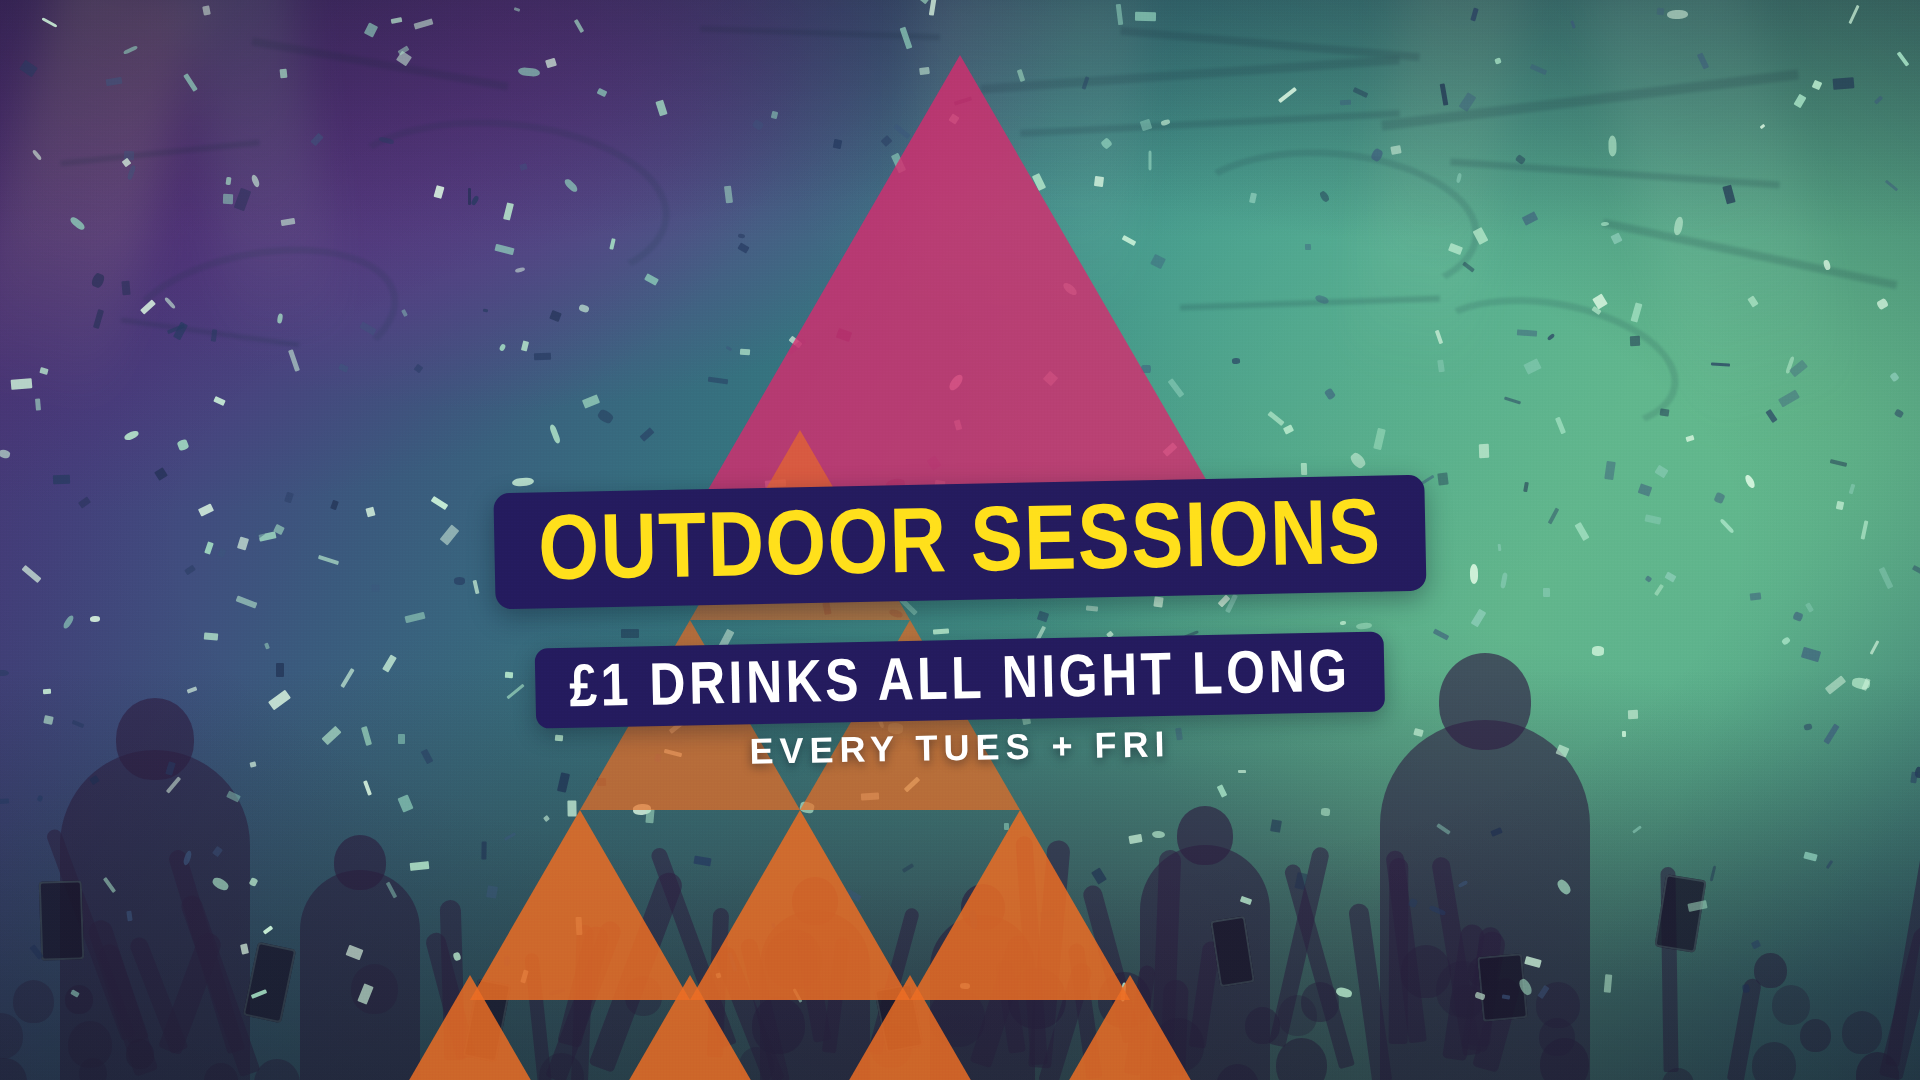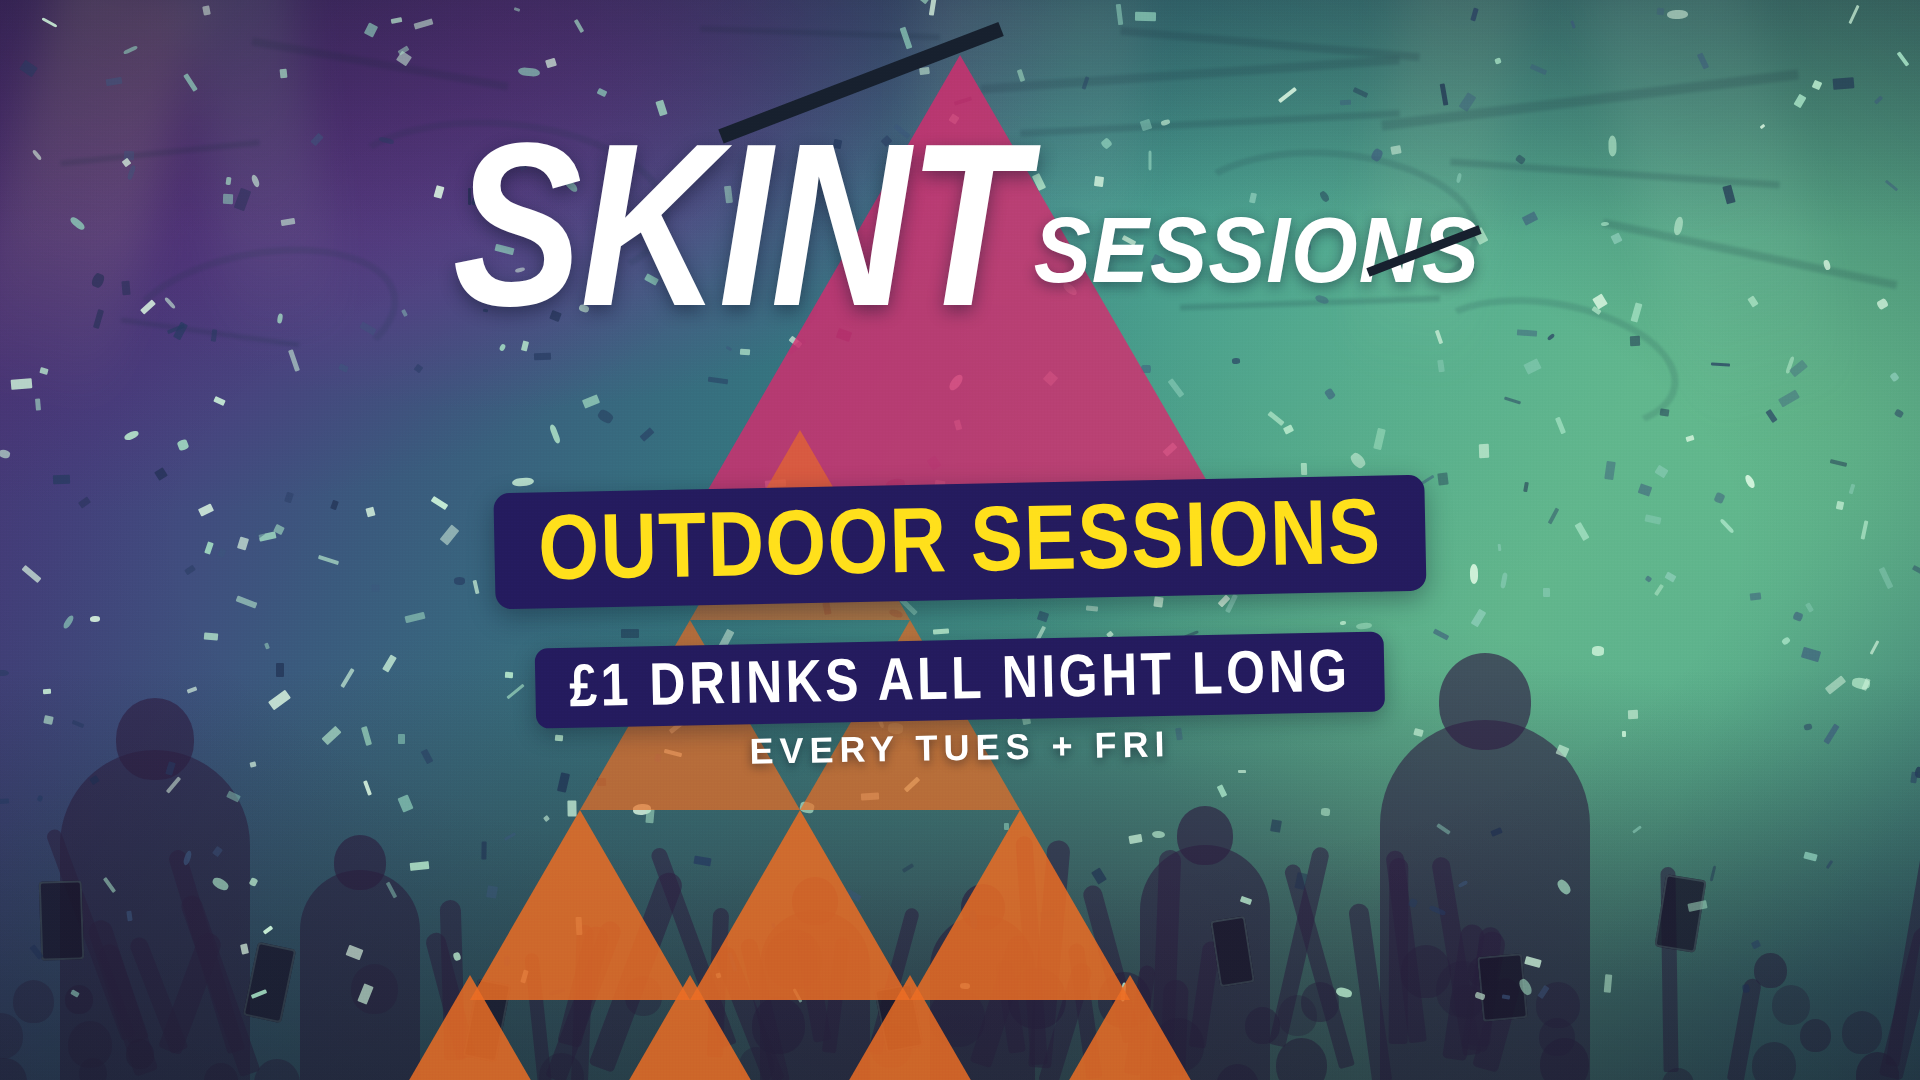--- a/index.html
+++ b/index.html
@@ -776,30 +776,20 @@
       <div class="tri tri-orange" style="--hw: 110px; --h: 190px; left: 800px; top: 620px; border-bottom-color: rgba(237, 110, 36, 0.7);"></div>
       <div class="tri tri-orange" style="--hw: 110px; --h: 190px; left: 470px; top: 810px; border-bottom-color: rgba(237, 110, 36, 0.84);"></div>
       <div class="tri tri-orange" style="--hw: 110px; --h: 190px; left: 690px; top: 810px; border-bottom-color: rgba(237, 110, 36, 0.84);"></div>
       <div class="tri tri-orange" style="--hw: 110px; --h: 190px; left: 910px; top: 810px; border-bottom-color: rgba(237, 110, 36, 0.84);"></div>
       <div class="tri tri-orange" style="--hw: 110px; --h: 190px; left: 360px; top: 975px; border-bottom-color: rgba(237, 110, 36, 0.84);"></div>
       <div class="tri tri-orange" style="--hw: 110px; --h: 190px; left: 580px; top: 975px; border-bottom-color: rgba(237, 110, 36, 0.84);"></div>
       <div class="tri tri-orange" style="--hw: 110px; --h: 190px; left: 800px; top: 975px; border-bottom-color: rgba(237, 110, 36, 0.84);"></div>
       <div class="tri tri-orange" style="--hw: 110px; --h: 190px; left: 1020px; top: 975px; border-bottom-color: rgba(237, 110, 36, 0.84);"></div>
     </div>
 
-  <div class="lockup">
-    <div class="skint-wrap">
-      <div class="skint">SKINT</div>
-      <div class="skint-slash"></div>
-    </div>
-    <div class="sessions-wrap">
-      <div class="sessions">SESSIONS</div>
-      <div class="sessions-slash"></div>
-    </div>
-  </div>
 
   <div class="banner-outdoor">
     <span class="txt">OUTDOOR SESSIONS</span>
   </div>
 
   <div class="banner-drinks">
     <span class="txt">£1 DRINKS ALL NIGHT LONG</span>
   </div>
 
   <div class="line-every">EVERY TUES + FRI</div>

